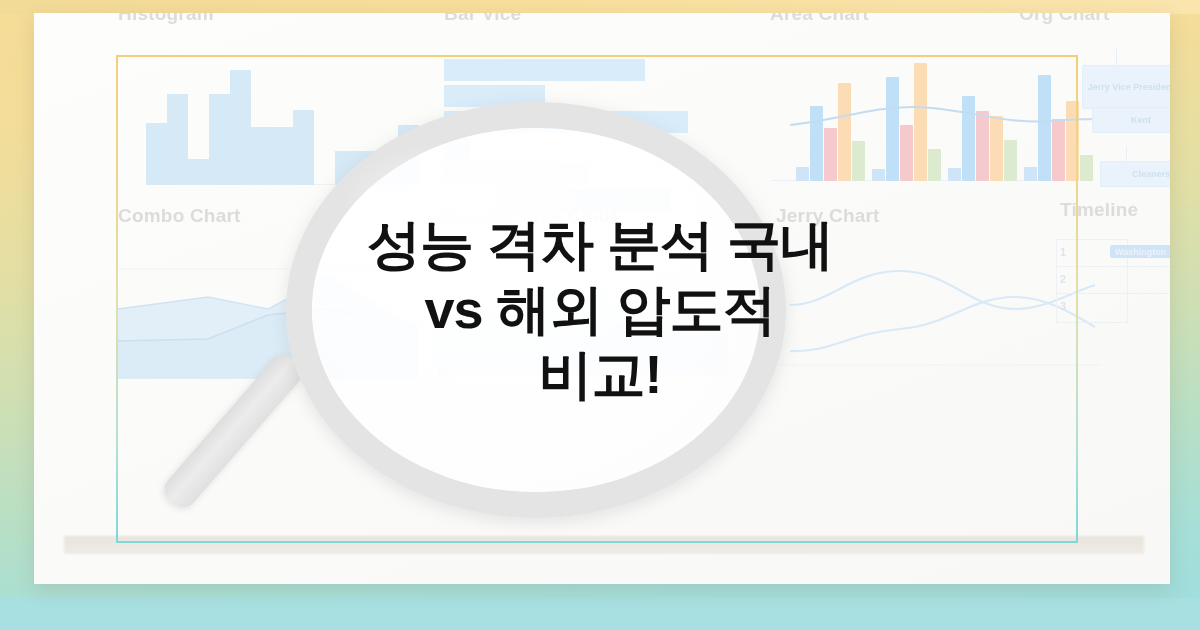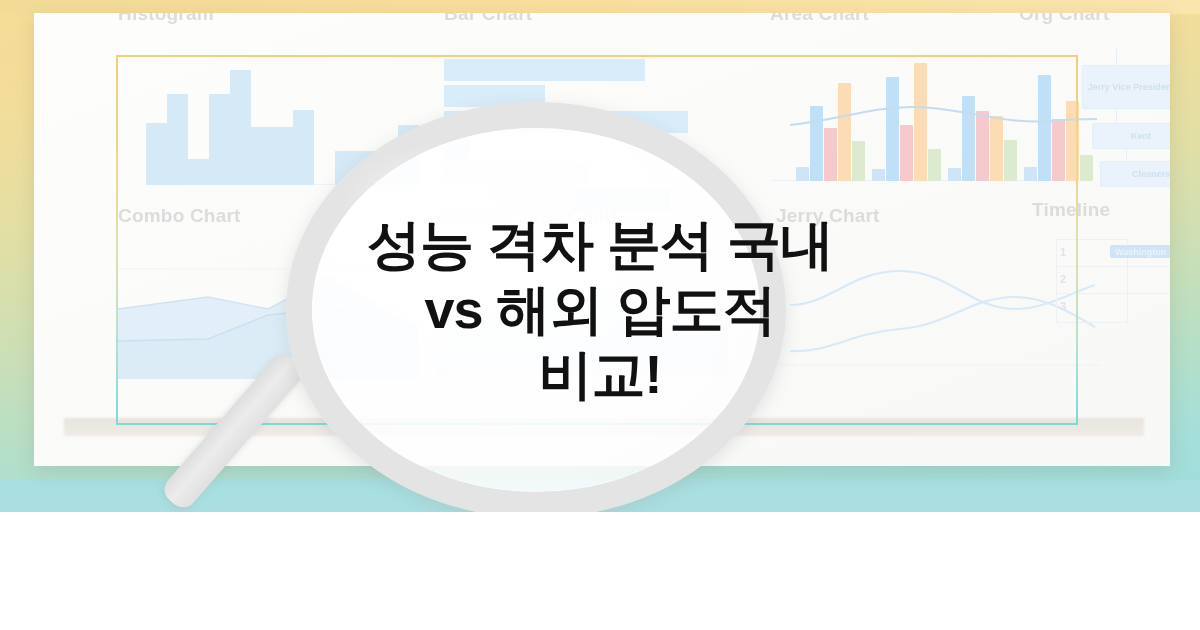--- a/index.html
+++ b/index.html
@@ -1,21 +1,21 @@
 <!DOCTYPE html>
 <html><head>
 <meta charset="utf-8">
 <style>
   html,body{margin:0;padding:0;}
   body{
     width:1200px;height:630px;overflow:hidden;
     font-family:"Liberation Sans","DejaVu Sans",sans-serif;
     background:#ffffff;
   }
-  .stage{position:relative;width:1200px;height:512px;overflow:hidden;}
+  .stage{position:relative;width:1200px;height:630px;overflow:hidden;}
 
   
   .frame{
     position:absolute;inset:0;
     background:linear-gradient(175deg,#f6dc97 0%,#f3dd9a 18%,#e3dfa4 38%,#cfdfb4 55%,#b7dfc6 72%,#a6dfd8 86%,#9eddde 100%);
   }
   .frame-top{
     position:absolute;left:0;right:0;top:0;height:14px;
     background:linear-gradient(90deg,#f2da97,#f8de9b 40%,#fae5ae 100%);
   }
@@ -138,21 +138,21 @@
         <div class="vbar" style="left:84px;width:21px;height:115px;"></div>
         <div class="vbar" style="left:105px;width:21px;height:58px;"></div>
         <div class="vbar" style="left:126px;width:21px;height:58px;"></div>
         <div class="vbar" style="left:147px;width:21px;height:75px;"></div>
         <div class="vbar" style="left:189px;width:21px;height:34px;"></div>
         <div class="vbar" style="left:210px;width:21px;height:34px;"></div>
         <div class="vbar" style="left:231px;width:21px;height:34px;"></div>
         <div class="vbar" style="left:252px;width:21px;height:60px;"></div>
       </div>
 
-      <div class="ch-title" style="left:410px;top:-10px;">Bar Chart</div>
+      <div class="ch-title" style="left:410px;top:-10px;">Bar Vice</div>
       <div class="panel" style="left:410px;top:46px;width:290px;height:120px;">
         <div class="hbar" style="top:0px;width:201px;height:22px;"></div>
         <div class="hbar" style="top:26px;width:101px;height:22px;"></div>
         <div class="hbar" style="top:52px;width:244px;height:22px;"></div>
         <div class="hbar" style="top:78px;width:26px;height:22px;"></div>
         <div class="hbar" style="top:104px;width:144px;height:22px;background:#e9eff4;"></div>
         <div class="hbar" style="top:130px;width:226px;height:22px;background:#e4ecf3;"></div>
       </div>
 
       <div class="ch-title" style="left:736px;top:-10px;">Area Chart</div>
@@ -186,21 +186,21 @@
         <svg width="330" height="118" style="position:absolute;left:0;top:0;">
           <path d="M18,62 C70,56 100,44 140,44 C190,44 230,62 280,58 C300,56 315,56 325,56" fill="none" stroke="#c4dcef" stroke-width="2"></path>
         </svg>
       </div>
 
       <div class="ch-title" style="left:985px;top:-10px;">Org Chart</div>
       <div class="panel" style="left:1026px;top:36px;width:150px;height:140px;">
         <div class="orgline" style="left:56px;top:0px;width:1px;height:16px;"></div>
         <div class="orgbox" style="left:22px;top:16px;width:96px;height:42px;">Jerry Vice President</div>
         <div class="orgline" style="left:56px;top:58px;width:1px;height:16px;"></div>
-        <div class="orgbox" style="left:32px;top:74px;width:96px;height:24px;">Kent</div>
+        <div class="orgbox" style="left:32px;top:58px;width:96px;height:24px;">Kent</div>
         <div class="orgline" style="left:66px;top:98px;width:1px;height:14px;"></div>
         <div class="orgbox" style="left:40px;top:112px;width:100px;height:24px;">Cleaners</div>
       </div>
 
       <div class="ch-title" style="left:84px;top:192px;">Combo Chart</div>
       <div class="panel" style="left:84px;top:236px;width:300px;height:130px;">
         <svg width="300" height="130">
           <path d="M0,60 L90,48 L150,60 L210,28 L300,82 L300,130 L0,130 Z" fill="#e2eff9"></path>
           <path d="M0,92 L90,90 L150,66 L210,60 L300,76 L300,130 L0,130 Z" fill="#d9ebf6" opacity=".85"></path>
           <path d="M0,60 L90,48 L150,60 L210,28 L300,82" fill="none" stroke="#cfe3f2" stroke-width="1.4"></path>
@@ -219,21 +219,21 @@
 
       <div class="ch-title" style="left:742px;top:192px;">Jerry Chart</div>
       <div class="panel" style="left:746px;top:228px;width:320px;height:130px;">
         <svg width="320" height="130">
           <path d="M10,64 C50,64 70,30 120,30 C170,30 190,68 235,68 C265,68 290,52 315,44" fill="none" stroke="#d8eaf8" stroke-width="2.2"></path>
           <path d="M10,110 C50,112 70,92 120,88 C170,84 190,56 235,56 C265,56 292,72 315,86" fill="none" stroke="#d8eaf8" stroke-width="2.2"></path>
           <line x1="0" y1="124" x2="320" y2="124" stroke="#eef2f5" stroke-width="1"></line>
         </svg>
       </div>
 
-      <div class="ch-title" style="left:998px;top:186px;">Timeline</div>
+      <div class="ch-title" style="left:1026px;top:186px;">Timeline</div>
       <div class="panel" style="left:1022px;top:226px;width:160px;height:82px;">
         <div class="tl-frame" style="left:0;top:0;width:70px;height:82px;"></div>
         <div class="tl-row" style="top:27px;"></div>
         <div class="tl-row" style="top:54px;"></div>
         <div class="tl-num" style="top:7px;">1</div>
         <div class="tl-num" style="top:34px;">2</div>
         <div class="tl-num" style="top:61px;">3</div>
         <div class="tl-bar" style="left:54px;top:6px;width:104px;">Washington</div>
       </div>
 

